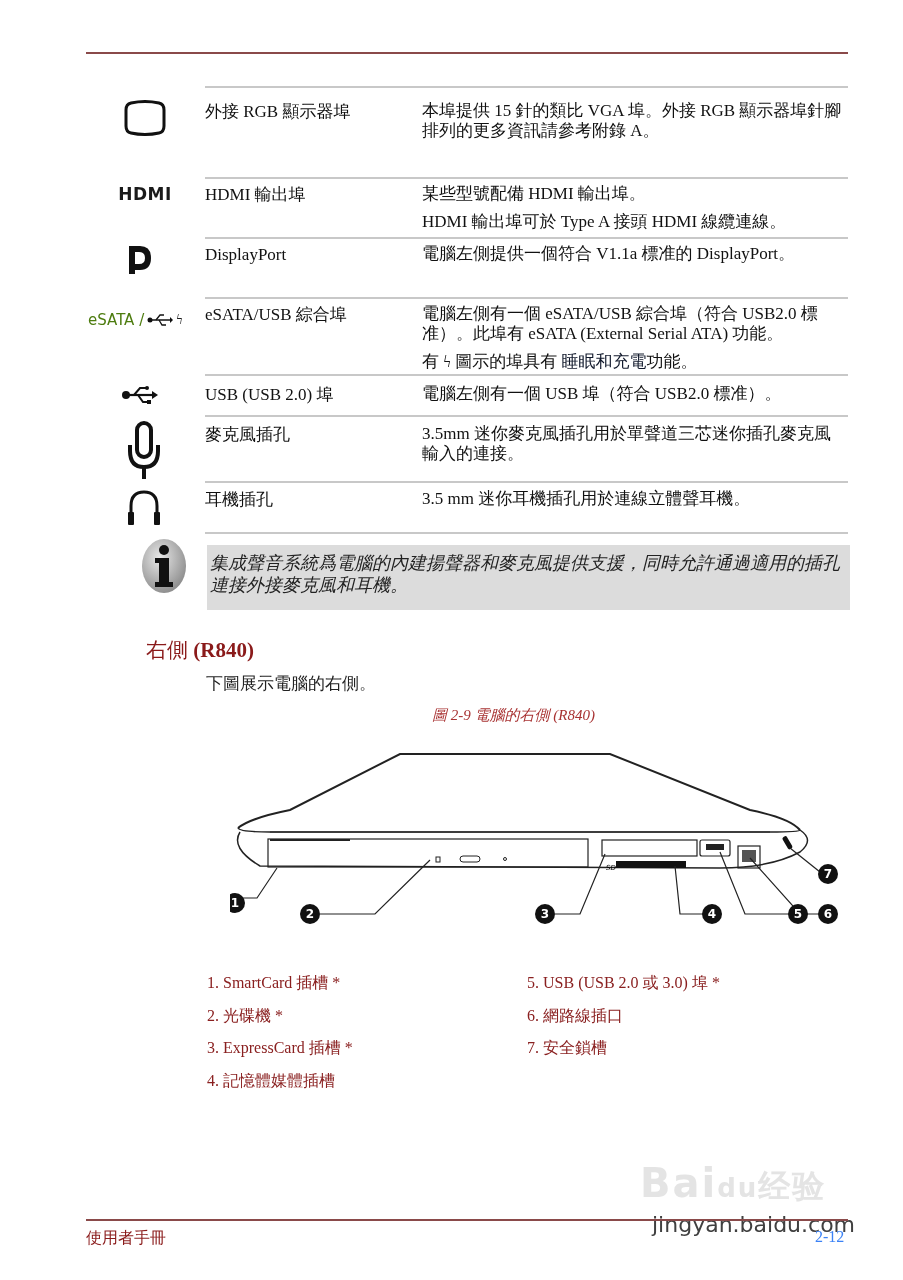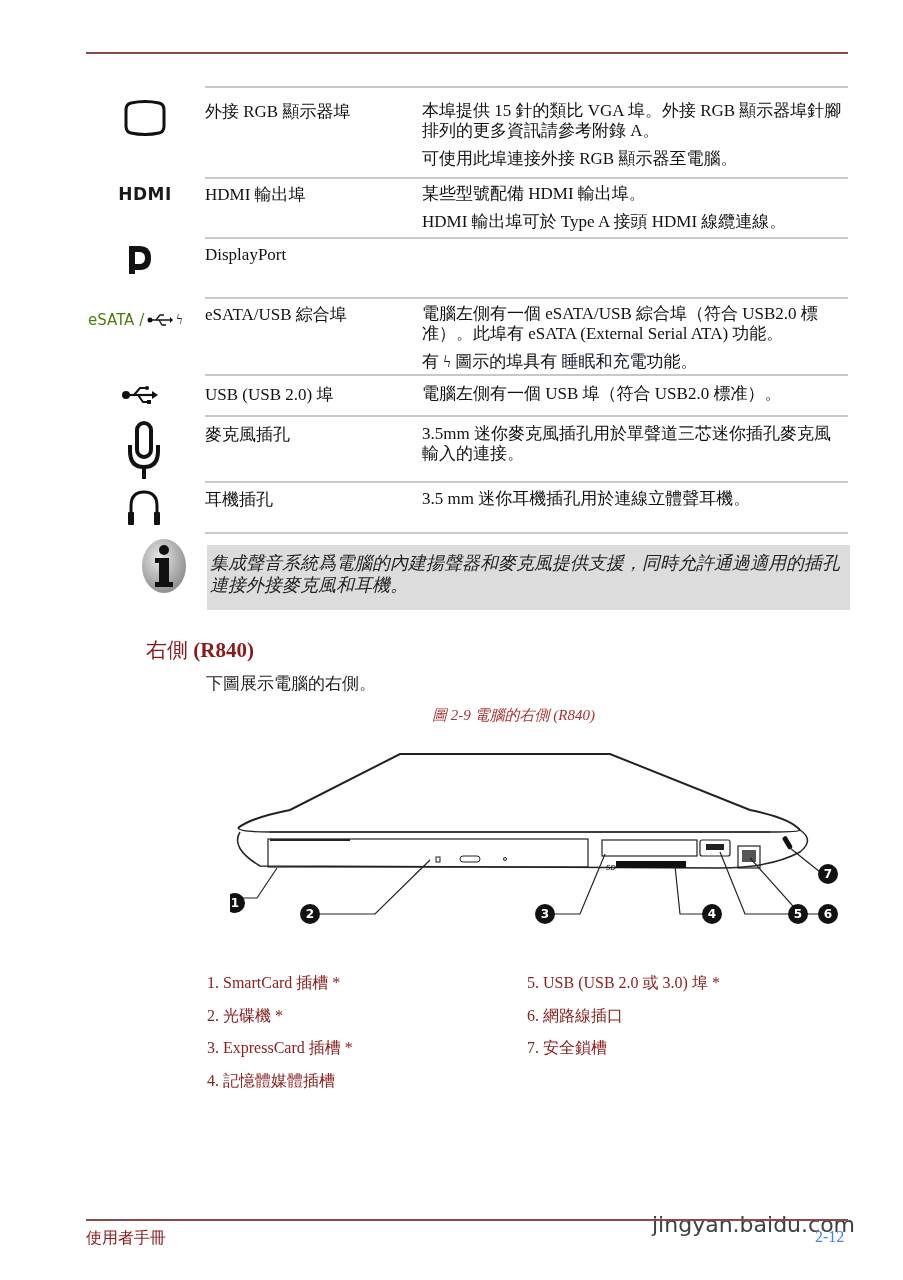--- a/index.html
+++ b/index.html
@@ -40,37 +40,37 @@
 <div class="abs row-line" style="top:532px"></div>
 
 <div class="abs icon" style="left:120px;top:98px;width:50px;height:40px">
   <svg width="44" height="36" viewBox="0 0 44 36">
       <path d="M8 3 Q22 0 36 3 Q41 4 41 10 L41 26 Q41 32 36 33 Q22 36 8 33 Q3 32 3 26 L3 10 Q3 4 8 3 Z" fill="none" stroke="#111" stroke-width="3"></path>
     </svg>
 </div>
 <div class="abs port-name" style="top:101px">外接 RGB 顯示器埠</div>
 <div class="abs port-desc" style="top:101px">
   <p>本埠提供 15 針的類比 VGA 埠。外接 RGB 顯示器埠針腳排列的更多資訊請參考附錄 A。</p>
-  <p>可使用此埠連接外接 RGB 顯示器至電腦。</p>
 </div>
 
 <div class="abs icon" style="left:112px;top:184px;width:66px;height:20px;font-family:'DejaVu Sans',sans-serif;font-weight:bold;font-size:17px;letter-spacing:0.5px">HDMI</div>
 <div class="abs port-name" style="top:184px">HDMI 輸出埠</div>
 <div class="abs port-desc" style="top:184px">
   <p>某些型號配備 HDMI 輸出埠。</p>
   <p>HDMI 輸出埠可於 Type A 接頭 HDMI 線纜連線。</p>
 </div>
 
 <div class="abs icon" style="left:126px;top:243px;width:28px;height:34px">
   <svg width="26" height="32" viewBox="0 0 26 32">
       <path d="M2 2 L13 2 Q24 2 24 14 Q24 26 13 26 L8 26 L8 30 L2 30 Z M8 8 L8 20 L12 20 Q18 20 18 14 Q18 8 12 8 Z" fill="#111" fill-rule="evenodd"></path>
     </svg>
 </div>
 <div class="abs port-name" style="top:244px">DisplayPort</div>
 <div class="abs port-desc" style="top:244px">
+  <p>電腦左側提供一個符合 V1.1a 標准的 DisplayPort。</p>
 </div>
 
 <div class="abs" style="left:88px;top:310px;height:20px;display:flex;align-items:center;gap:3px">
   <span style="font-family:'DejaVu Sans',sans-serif;font-size:15px;color:#4d7c0f">eSATA /</span>
   <svg width="26" height="14" viewBox="0 0 26 14">
       <circle cx="3" cy="7" r="2.5" fill="#111"></circle>
       <line x1="3" y1="7" x2="23" y2="7" stroke="#111" stroke-width="1.5"></line>
       <polygon points="23,4 26,7 23,10" fill="#111"></polygon>
       <path d="M9 7 L13 2 L17 2" fill="none" stroke="#111" stroke-width="1.3"></path>
       <path d="M12 7 L15 12 L19 12" fill="none" stroke="#111" stroke-width="1.3"></path>
@@ -197,18 +197,21 @@
 
 <div class="abs legend-item" style="left:207px;top:973px">1. SmartCard 插槽 *</div>
 <div class="abs legend-item" style="left:207px;top:1006px">2. 光碟機 *</div>
 <div class="abs legend-item" style="left:207px;top:1038px">3. ExpressCard 插槽 *</div>
 <div class="abs legend-item" style="left:207px;top:1071px">4. 記憶體媒體插槽</div>
 <div class="abs legend-item" style="left:527px;top:973px">5. USB (USB 2.0 或 3.0) 埠 *</div>
 <div class="abs legend-item" style="left:527px;top:1006px">6. 網路線插口</div>
 <div class="abs legend-item" style="left:527px;top:1038px">7. 安全鎖槽</div>
 
 <div class="abs watermark">
+  <div style="position:absolute;left:0;top:20px;font-family:'DejaVu Sans',sans-serif;font-size:40px;font-weight:bold;color:#e4e4e4;letter-spacing:2px">
+    <span>Bai</span><span style="font-size:26px">du</span><span style="font-size:32px">经验</span>
+  </div>
   <div style="position:absolute;left:12px;top:72px;font-family:'DejaVu Sans',sans-serif;font-size:22px;color:#404040">jingyan.baidu.com</div>
 </div>
 
 <div class="abs rule-bottom"></div>
 <div class="abs footer-left">使用者手冊</div>
 <div class="abs footer-right">2-12</div>
 
 </body></html>

